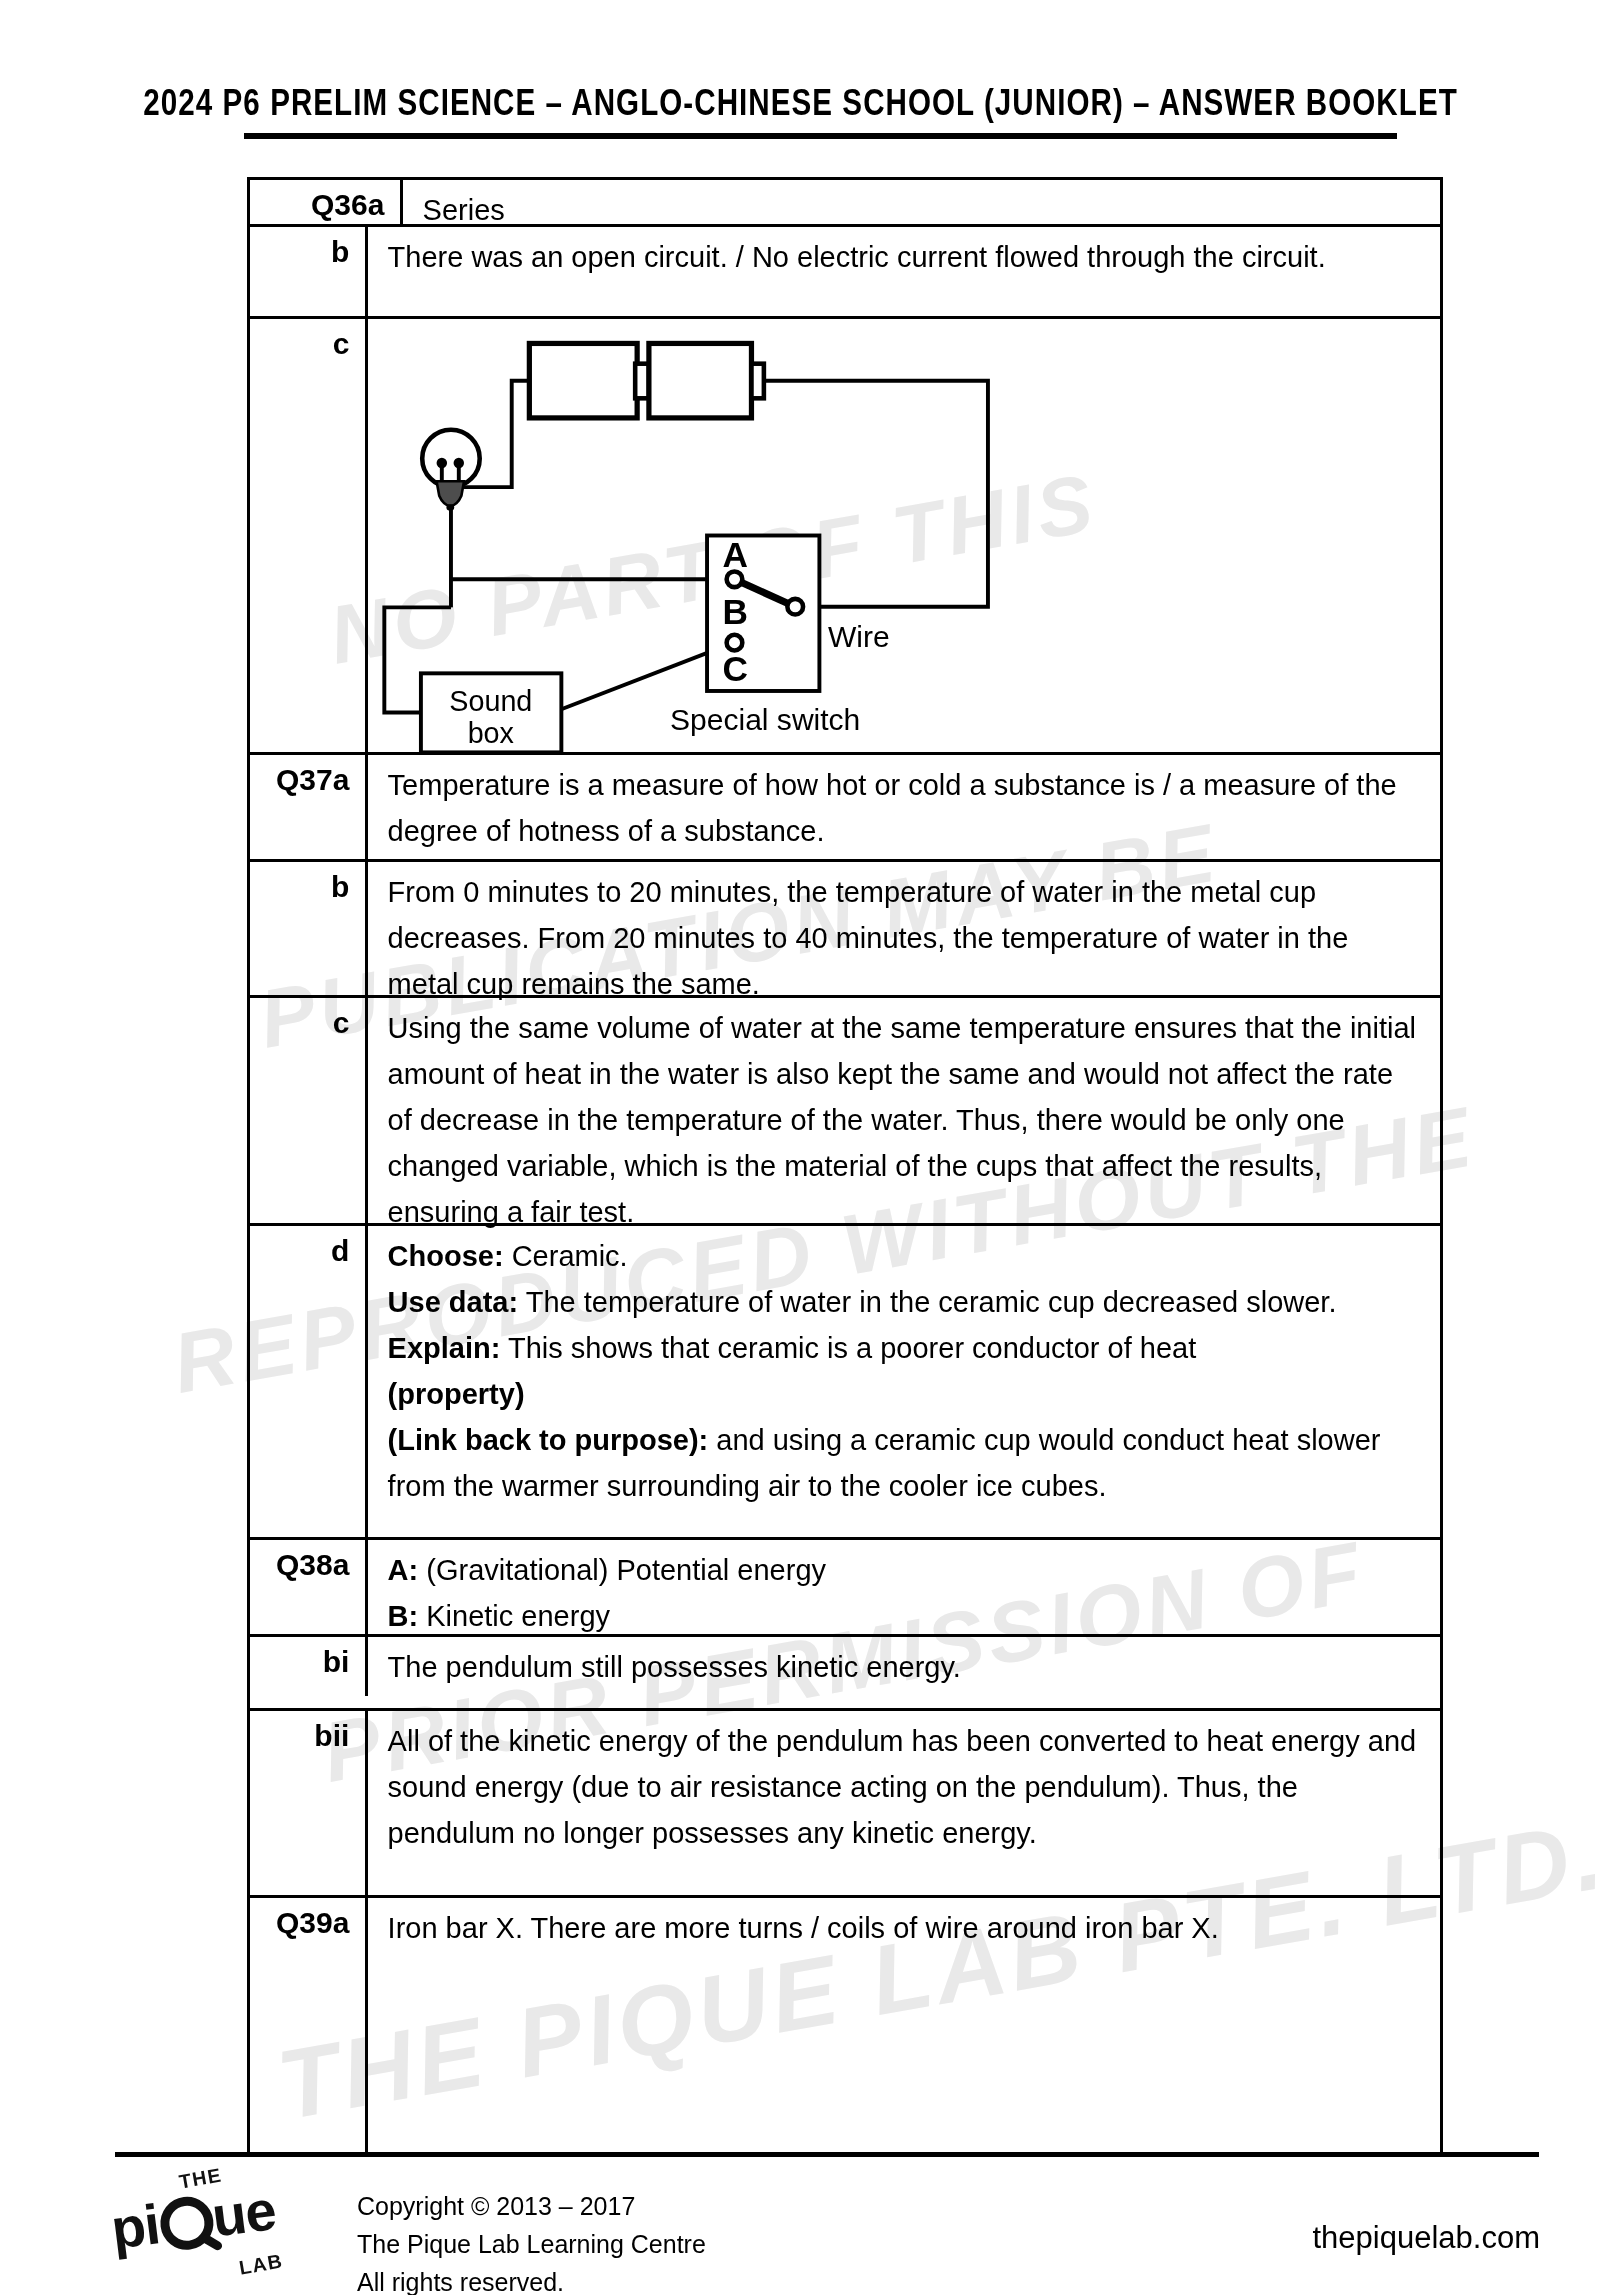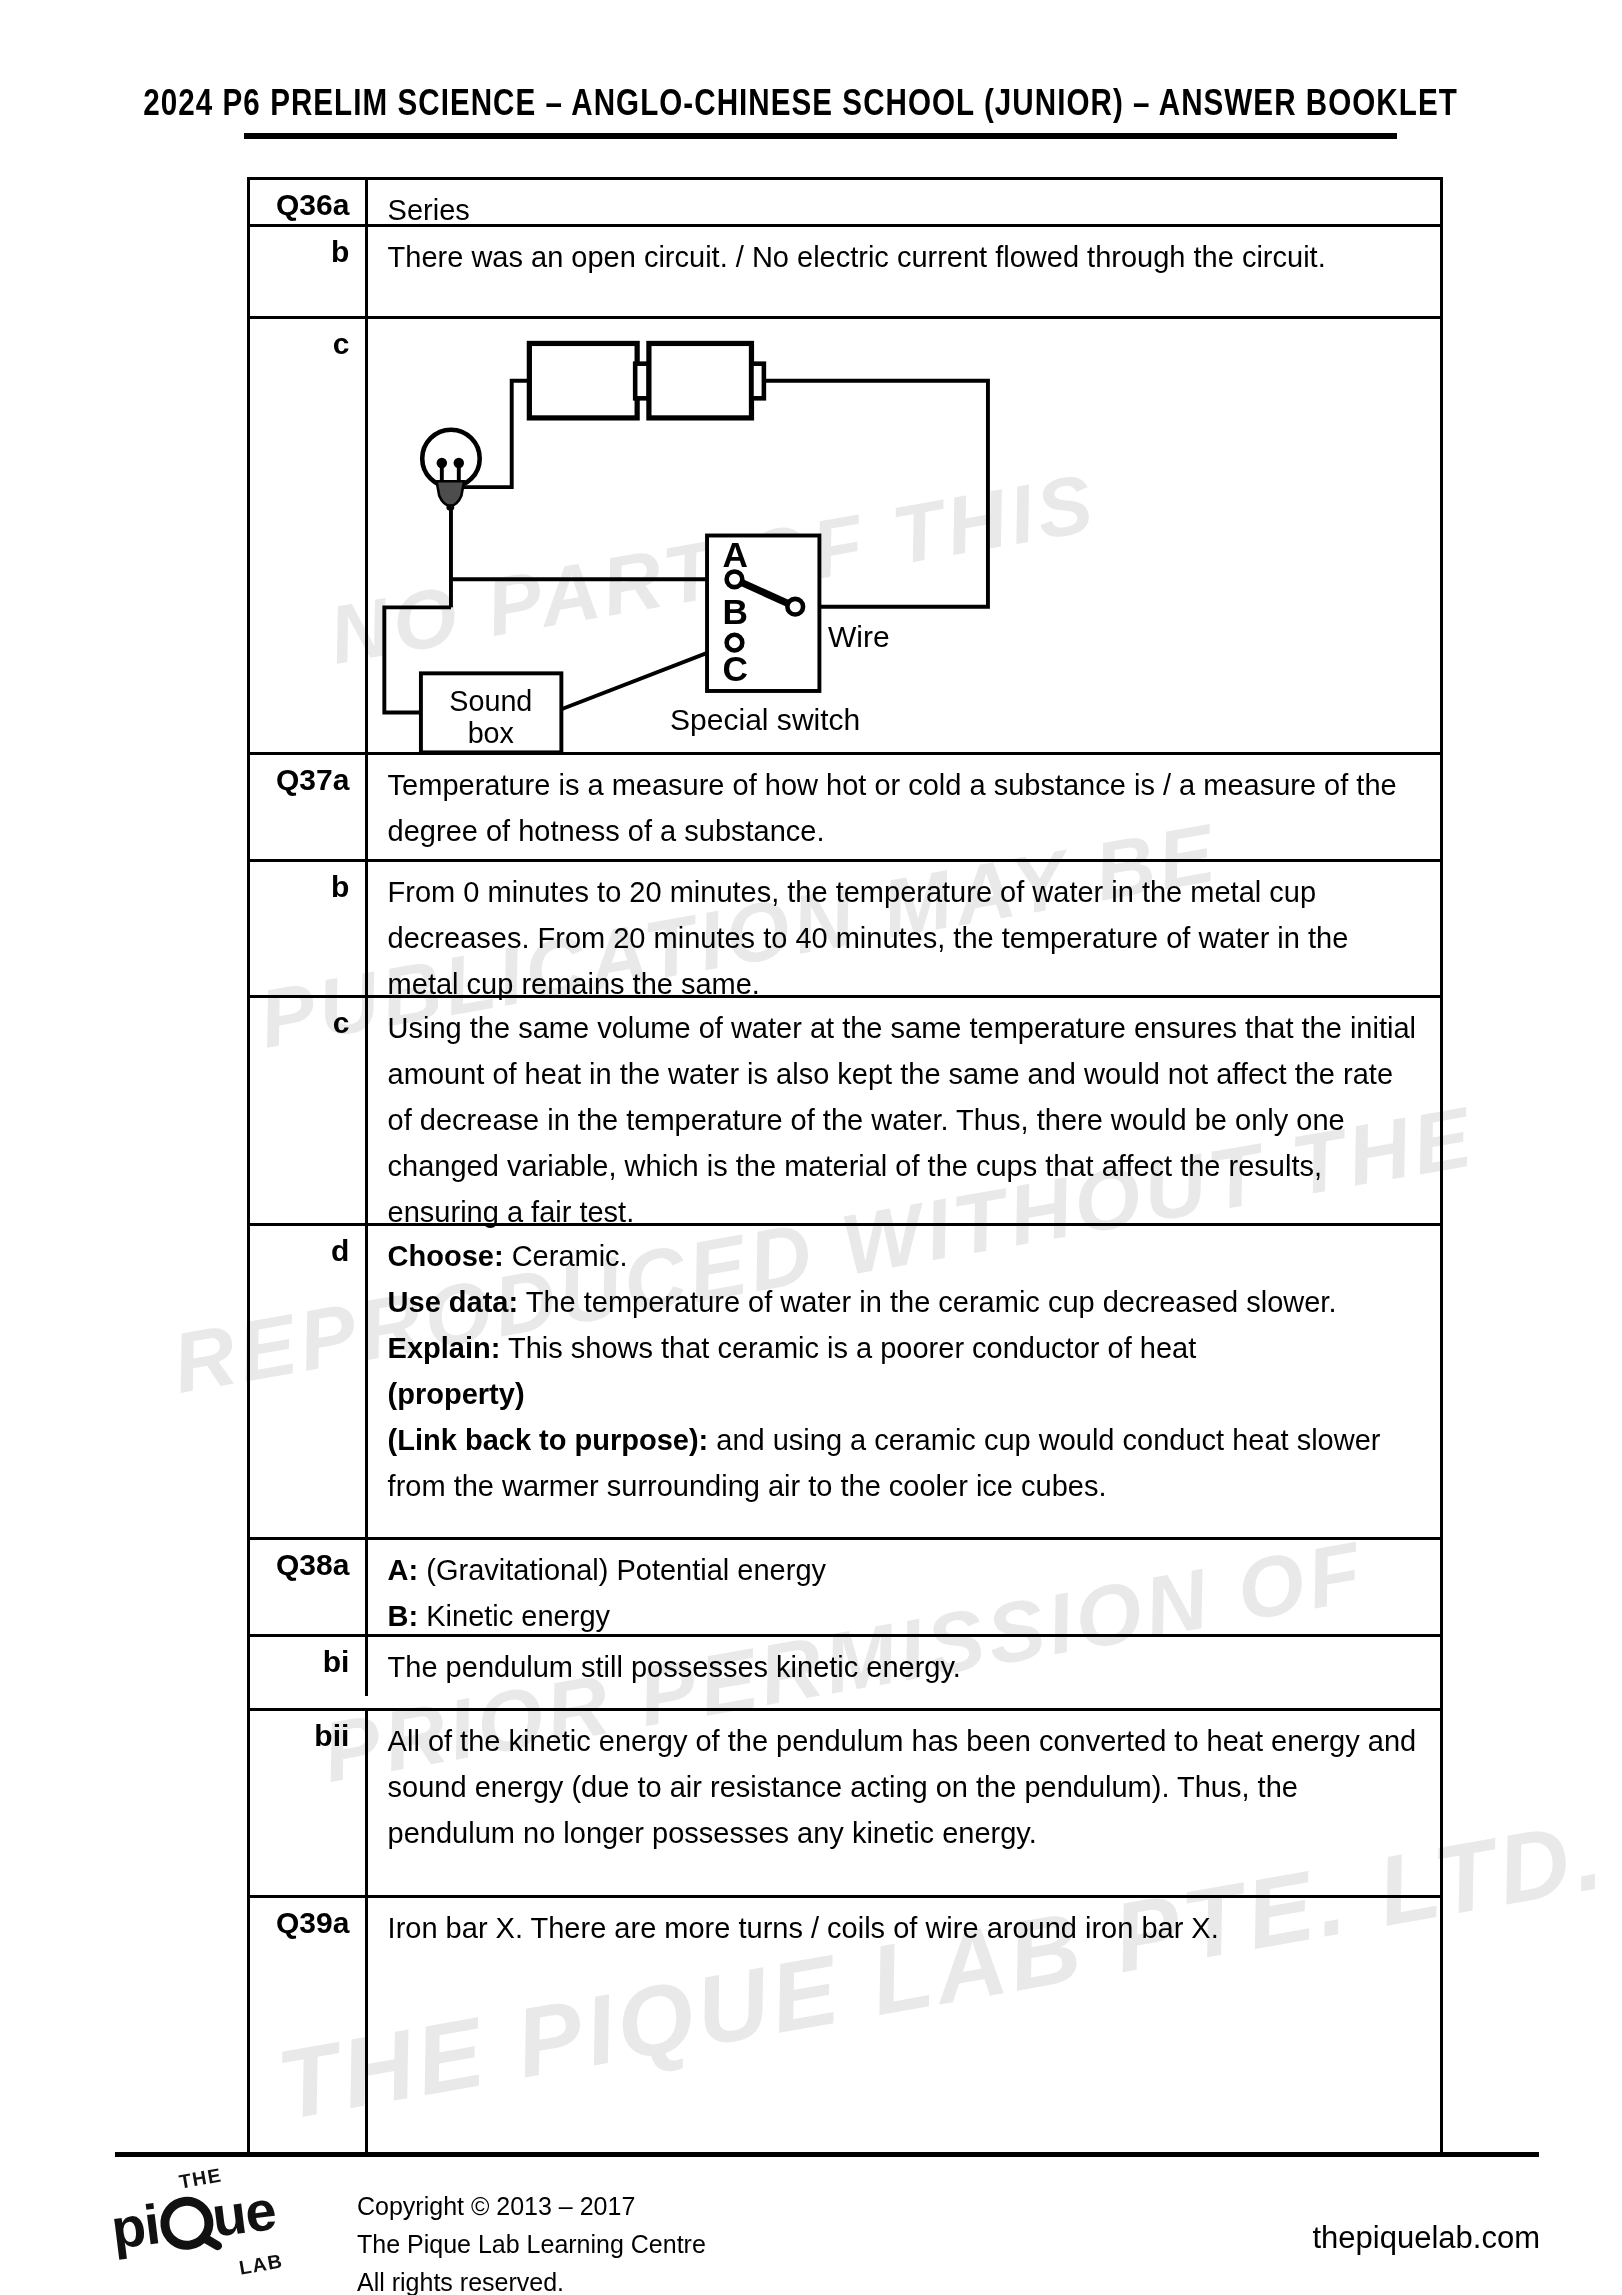--- a/index.html
+++ b/index.html
@@ -35,21 +35,21 @@
   }
   .header-rule{position:absolute;left:244px;top:133px;width:1153px;height:5.9px;background:#000;z-index:2;}
   
   .atable{
     position:absolute;left:247px;top:177px;width:1196px;
     border:3.3px solid #000;z-index:1;
     box-sizing:border-box;
     background:transparent;
   }
   .arow{display:flex;box-sizing:border-box;border-top:3.3px solid #000;}
-  .arow:first-child{border-top:none;}
+  .arow:first-child{border-top:none;padding-left:35px;}
   .r0{height:44px;}
   .r1{height:92px;}
   .r2{height:436px;}
   .r3{height:107px;}
   .r4{height:136px;}
   .r5{height:228px;}
   .r6{height:314px;}
   .r7{height:97px;justify-content:space-between;}
   .r8{height:62px;}
   .r9{height:187px;margin-top:12px;}

